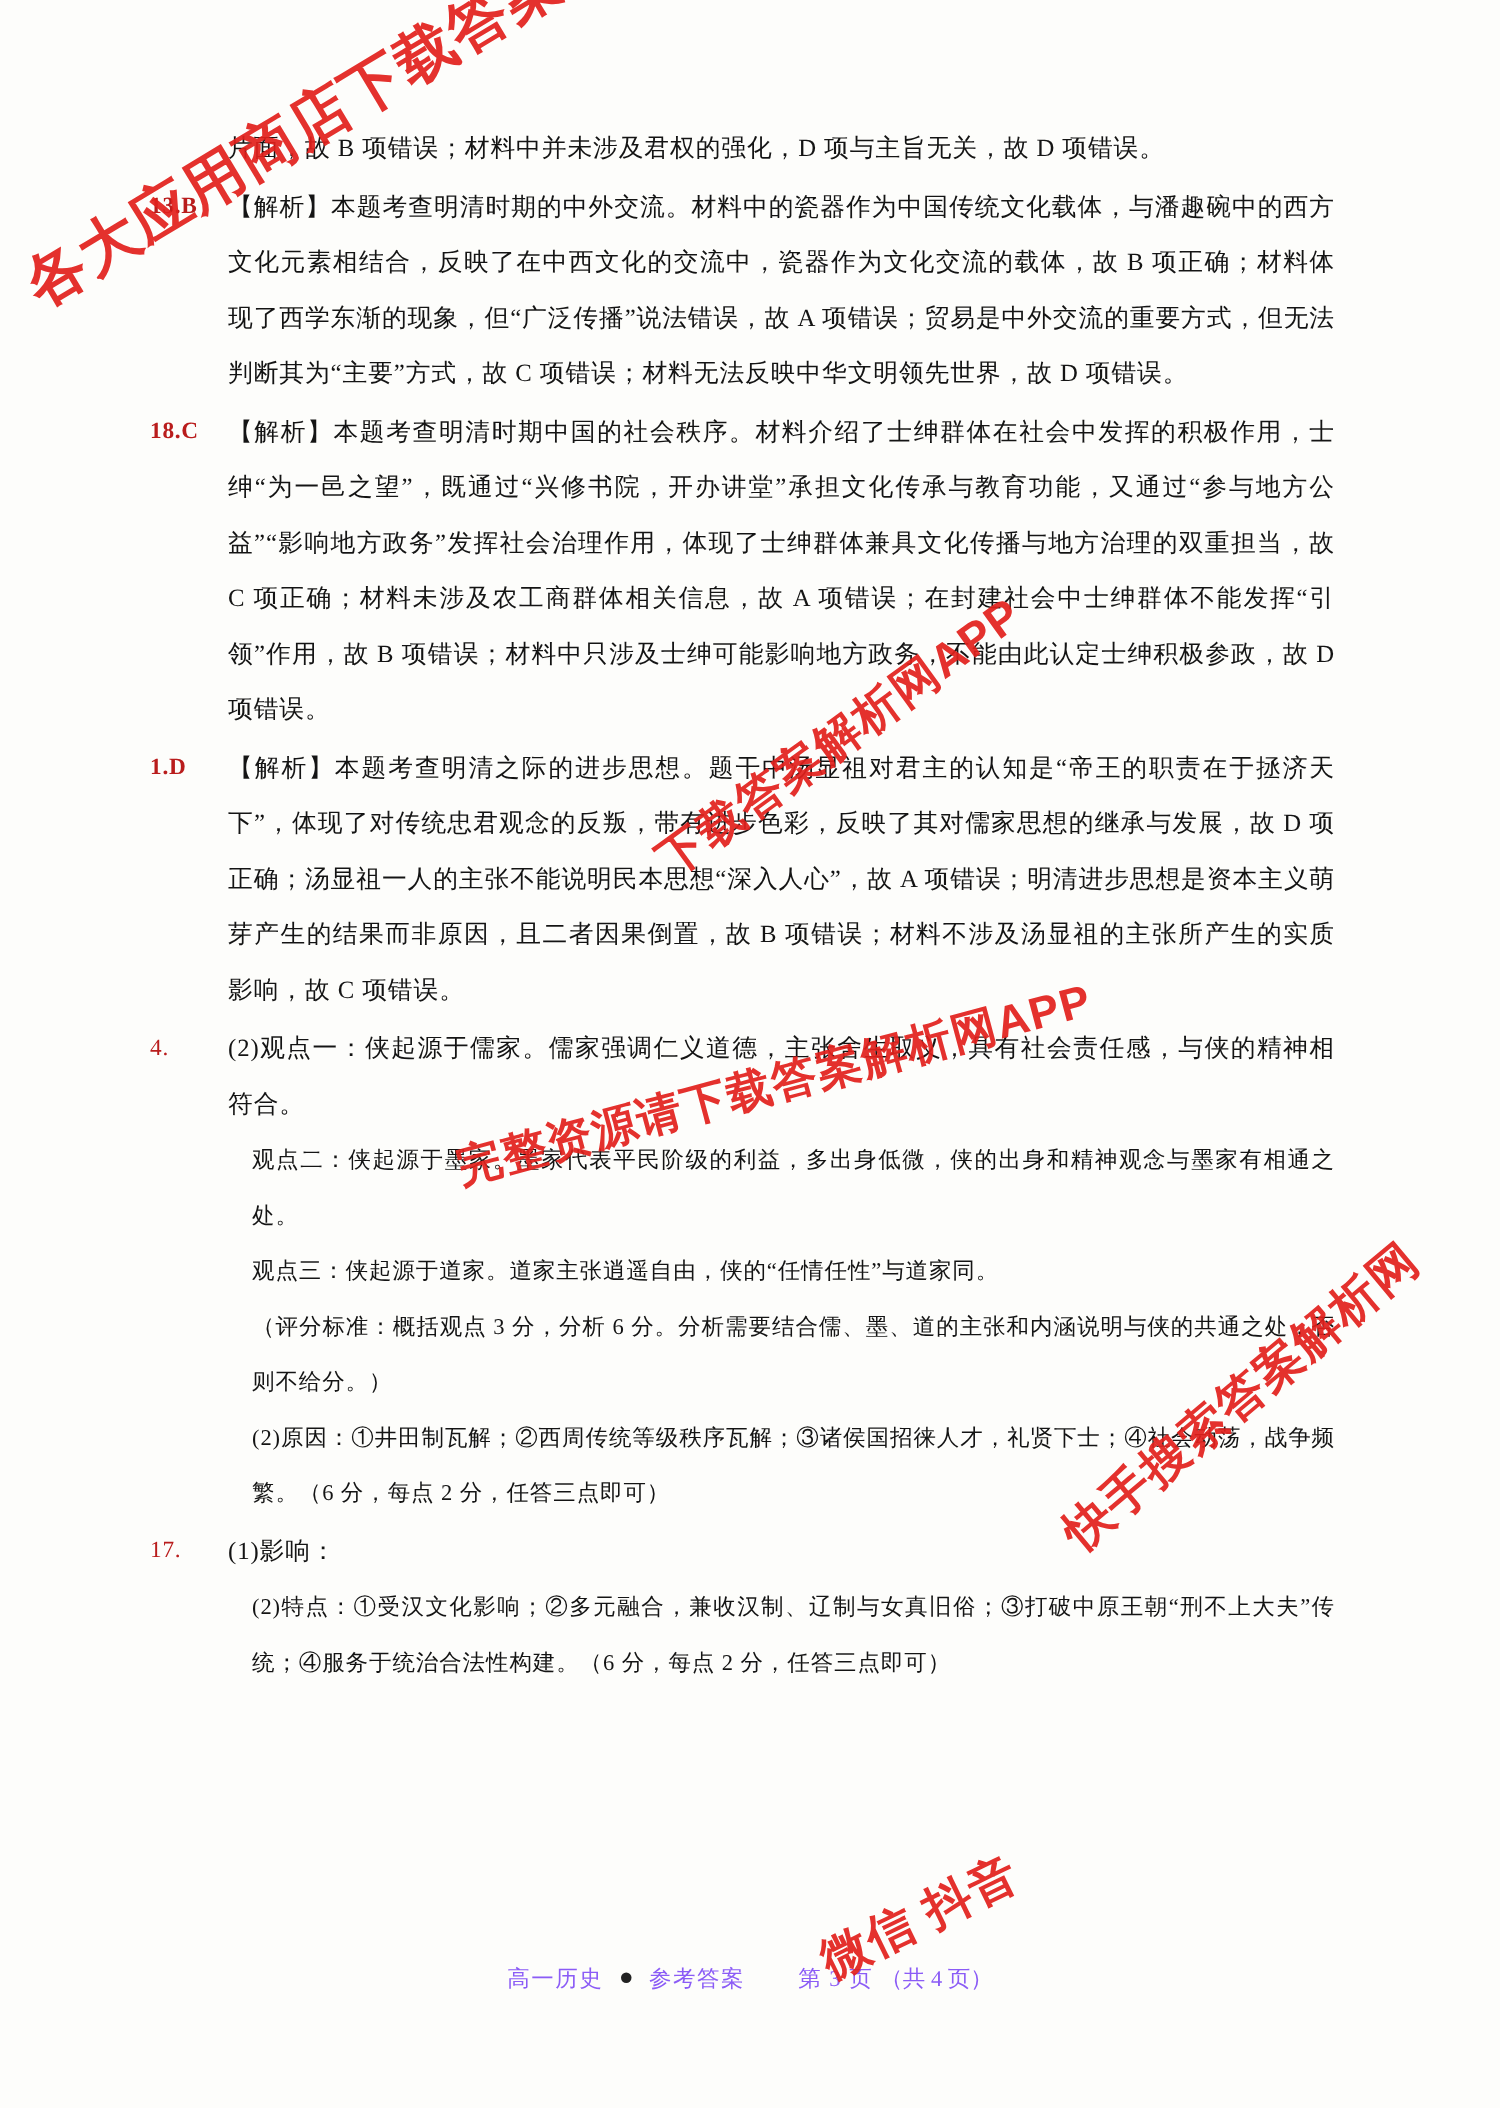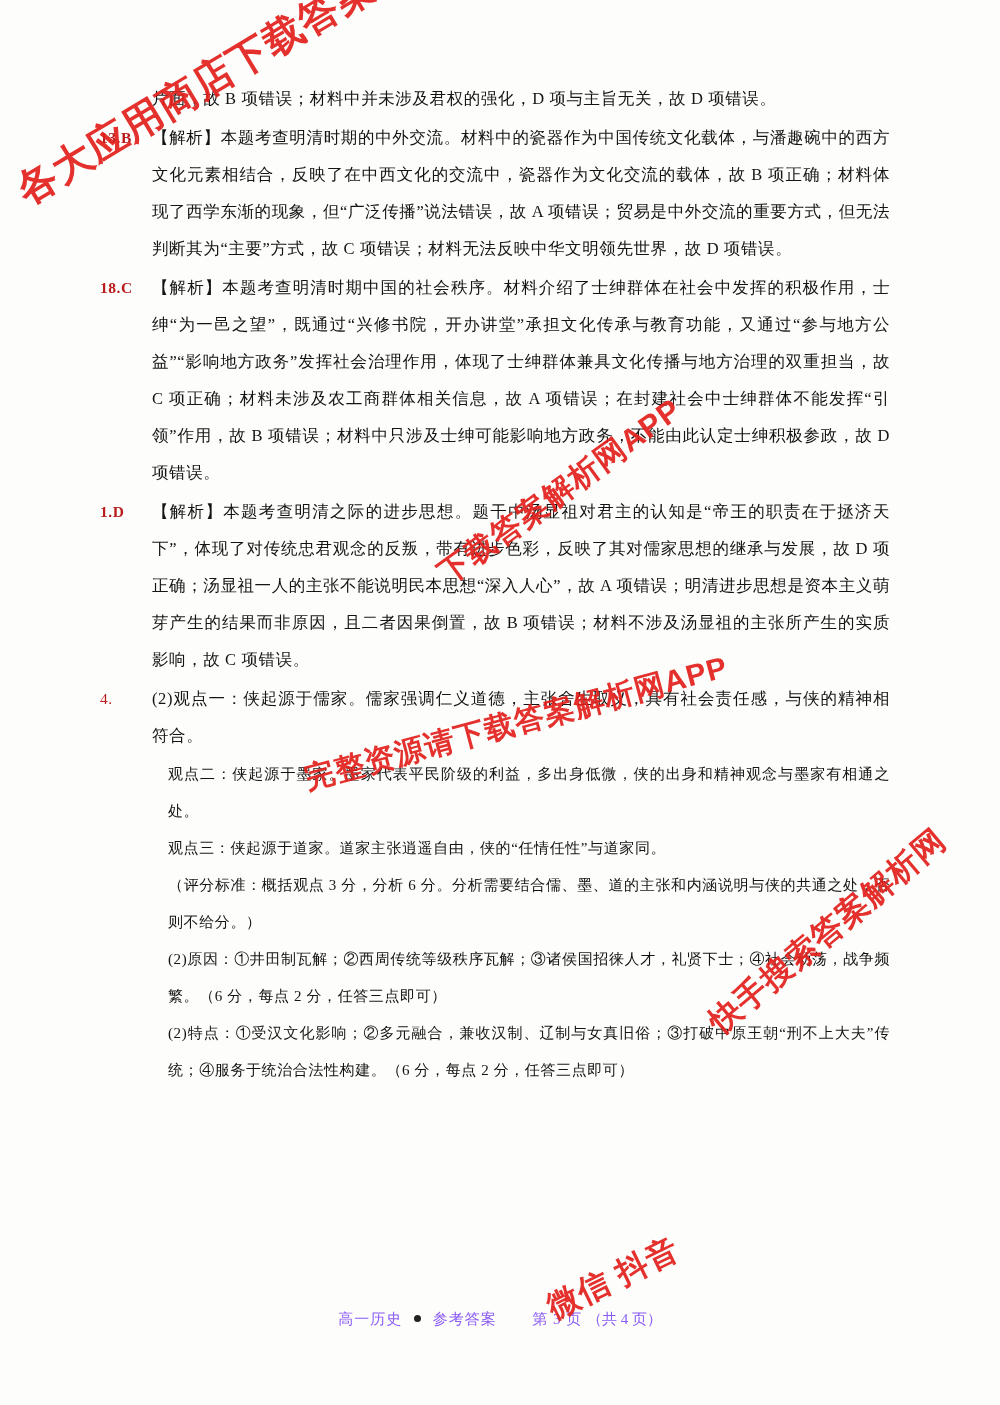--- a/index.html
+++ b/index.html
@@ -159,20 +159,24 @@
     <div class="para">
       <div class="num">4.</div>
       <div class="body-text">(2)观点一：侠起源于儒家。儒家强调仁义道德，主张舍生取义，具有社会责任感，与侠的精神相符合。</div>
     </div>
 
     <div class="sub">观点二：侠起源于墨家。墨家代表平民阶级的利益，多出身低微，侠的出身和精神观念与墨家有相通之处。</div>
     <div class="sub">观点三：侠起源于道家。道家主张逍遥自由，侠的“任情任性”与道家同。</div>
     <div class="sub">（评分标准：概括观点 3 分，分析 6 分。分析需要结合儒、墨、道的主张和内涵说明与侠的共通之处，否则不给分。）</div>
     <div class="sub">(2)原因：①井田制瓦解；②西周传统等级秩序瓦解；③诸侯国招徕人才，礼贤下士；④社会动荡，战争频繁。（6 分，每点 2 分，任答三点即可）</div>
 
+    <div class="para">
+      <div class="num">17.</div>
+      <div class="body-text">(1)影响：</div>
+    </div>
 
     <div class="sub">(2)特点：①受汉文化影响；②多元融合，兼收汉制、辽制与女真旧俗；③打破中原王朝“刑不上大夫”传统；④服务于统治合法性构建。（6 分，每点 2 分，任答三点即可）</div>
 
   </div>
 
   <div class="footer">
     <span>高一历史</span>
     <span class="dot"></span>
     <span>参考答案</span>
     <span style="display:inline-block;width:26px"></span>

